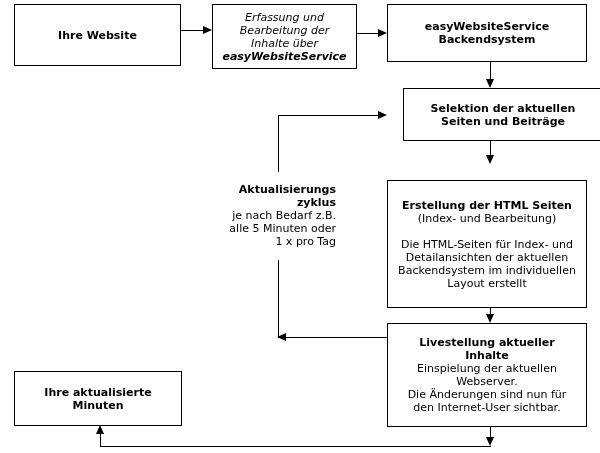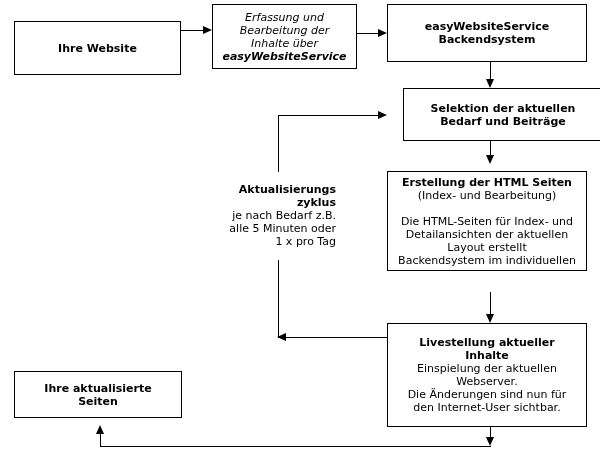--- a/index.html
+++ b/index.html
@@ -58,27 +58,27 @@
     border-left: 4px solid transparent;
     border-right: 4px solid transparent;
     border-top: 9px solid #000000;
   }
   .arr-up {
     border-left: 4px solid transparent;
     border-right: 4px solid transparent;
     border-bottom: 9px solid #000000;
   }
   
-  #box-ihre-website        { left: 14px;  top: 4px;   width: 167px; height: 54px; margin-top: 17px; }
+  #box-ihre-website        { left: 14px;  top: 4px;   width: 167px; height: 62px; }
   #box-erfassung           { left: 212px; top: 4px;   width: 145px; height: 65px; font-style: italic; }
   #box-backendsystem       { left: 387px; top: 4px;   width: 200px; height: 58px; }
   #box-selektion           { left: 387px; top: 88px;  width: 200px; height: 53px; margin-left: 16px; }
-  #box-erstellung          { left: 387px; top: 171px; width: 200px; height: 100px; }
+  #box-erstellung          { left: 387px; top: 180px; width: 200px; height: 128px; }
   #box-livestellung        { left: 387px; top: 323px; width: 200px; height: 104px; text-align: center; }
-  #box-aktualisierte       { left: 14px;  top: 371px; width: 168px; height: 47px; justify-content: center; }
+  #box-aktualisierte       { left: 14px;  top: 371px; width: 168px; height: 55px; justify-content: center; }
   .gap { height: 13px; }
   
   #cycle-label {
     position: absolute;
     left: 216px;
     top: 172px;
     width: 120px;
     padding: 11px 0 12px 0;
     background: #ffffff;
     text-align: right;
@@ -111,34 +111,34 @@
   <div class="box" id="box-backendsystem">
     <div class="bold">easyWebsiteService</div>
     <div class="bold">Backendsystem</div>
   </div>
 
   <div class="vline" style="left:490px; top:62px; height:18px;"></div>
   <div class="arr arr-down" style="left:486px; top:79px;"></div>
 
   <div class="box" id="box-selektion">
     <div class="bold">Selektion der aktuellen</div>
-    <div class="bold">Bedarf und Beiträge</div>
+    <div class="bold">Seiten und Beiträge</div>
   </div>
 
   <div class="vline" style="left:490px; top:141px; height:15px;"></div>
   <div class="arr arr-down" style="left:486px; top:155px;"></div>
 
   <div class="box" id="box-erstellung">
     <div class="bold">Erstellung der HTML Seiten</div>
     <div>(Index- und Bearbeitung)</div>
     <div class="gap"></div>
     <div>Die HTML-Seiten für Index- und</div>
     <div>Detailansichten der aktuellen</div>
+    <div>Backendsystem im individuellen</div>
     <div>Layout erstellt</div>
-    <div>Backendsystem im individuellen</div>
   </div>
 
   <div class="vline" style="left:490px; top:292px; height:23px;"></div>
   <div class="arr arr-down" style="left:486px; top:314px;"></div>
 
   <div class="box" id="box-livestellung">
     <div class="bold">Livestellung aktueller</div>
     <div class="bold">Inhalte</div>
     <div>Einspielung der aktuellen</div>
     <div>Webserver.</div>
@@ -161,16 +161,16 @@
   </div>
 
   <div class="vline" style="left:490px; top:427px; height:11px;"></div>
   <div class="arr arr-down" style="left:486px; top:437px;"></div>
   <div class="hline" style="left:100px; top:446px; width:391px;"></div>
   <div class="vline" style="left:100px; top:433px; height:13px;"></div>
   <div class="arr arr-up" style="left:96px; top:425px;"></div>
 
   <div class="box" id="box-aktualisierte">
     <div class="bold">Ihre aktualisierte</div>
-    <div class="bold">Seiten</div>
+    <div class="bold">Minuten</div>
   </div>
 
 </div>
 
 </body></html>

